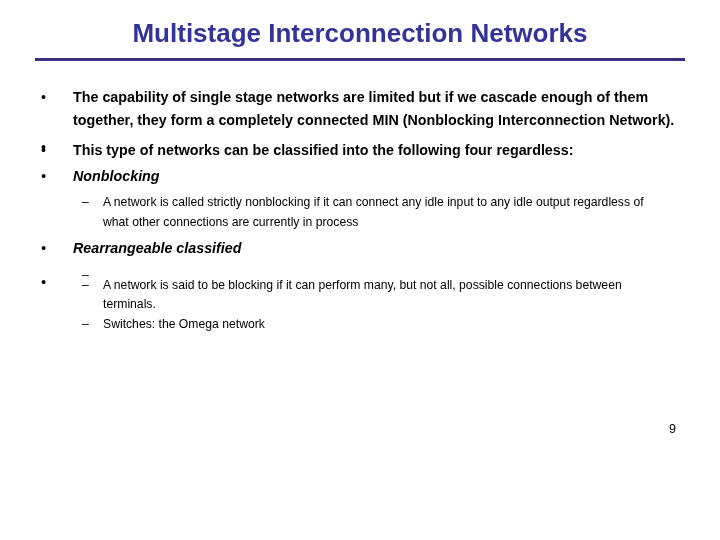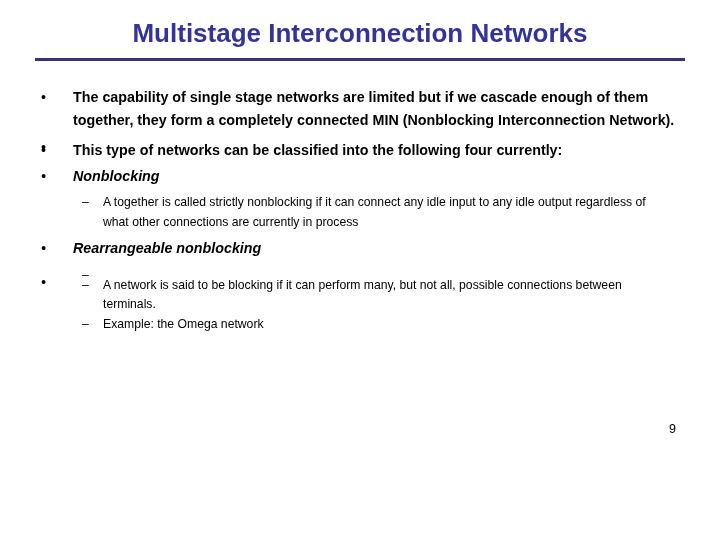--- a/index.html
+++ b/index.html
@@ -135,42 +135,42 @@
     <div class="gap-sm"></div>
 
     <div class="lvl1">
       <span class="marker">•</span>
     </div>
 
     <div class="gap-sm"></div>
 
     <div class="lvl1">
       <span class="marker">•</span>
-      <span>This type of networks can be classified into the following four currently:</span>
+      <span>This type of networks can be classified into the following four regardless:</span>
     </div>
 
     <div class="gap-sm"></div>
 
     <div class="lvl1 italic">
       <span class="marker">•</span>
       <span>Nonblocking</span>
     </div>
 
     <div class="gap-md"></div>
 
     <div class="lvl2">
       <span class="marker">–</span>
-      <span>A together is called strictly nonblocking if it can connect any idle input to any idle output regardless of what other connections are currently in process</span>
+      <span>A network is called strictly nonblocking if it can connect any idle input to any idle output regardless of what other connections are currently in process</span>
     </div>
 
     <div class="gap-md"></div>
 
     <div class="lvl1 italic">
       <span class="marker">•</span>
-      <span>Rearrangeable nonblocking</span>
+      <span>Rearrangeable classified</span>
     </div>
 
     <div class="gap-md"></div>
 
     <div class="lvl2">
       <span class="marker">–</span>
     </div>
 
     <div class="gap-md"></div>
 
@@ -180,20 +180,20 @@
 
     <div class="gap-md"></div>
 
     <div class="lvl2">
       <span class="marker">–</span>
       <span>A network is said to be blocking if it can perform many, but not all, possible connections between terminals.</span>
     </div>
 
     <div class="lvl2">
       <span class="marker">–</span>
-      <span>Example: the Omega network</span>
+      <span>Switches: the Omega network</span>
     </div>
 
   </div>
 
   <div class="page-number">9</div>
 
 </div>
 
 </body></html>

